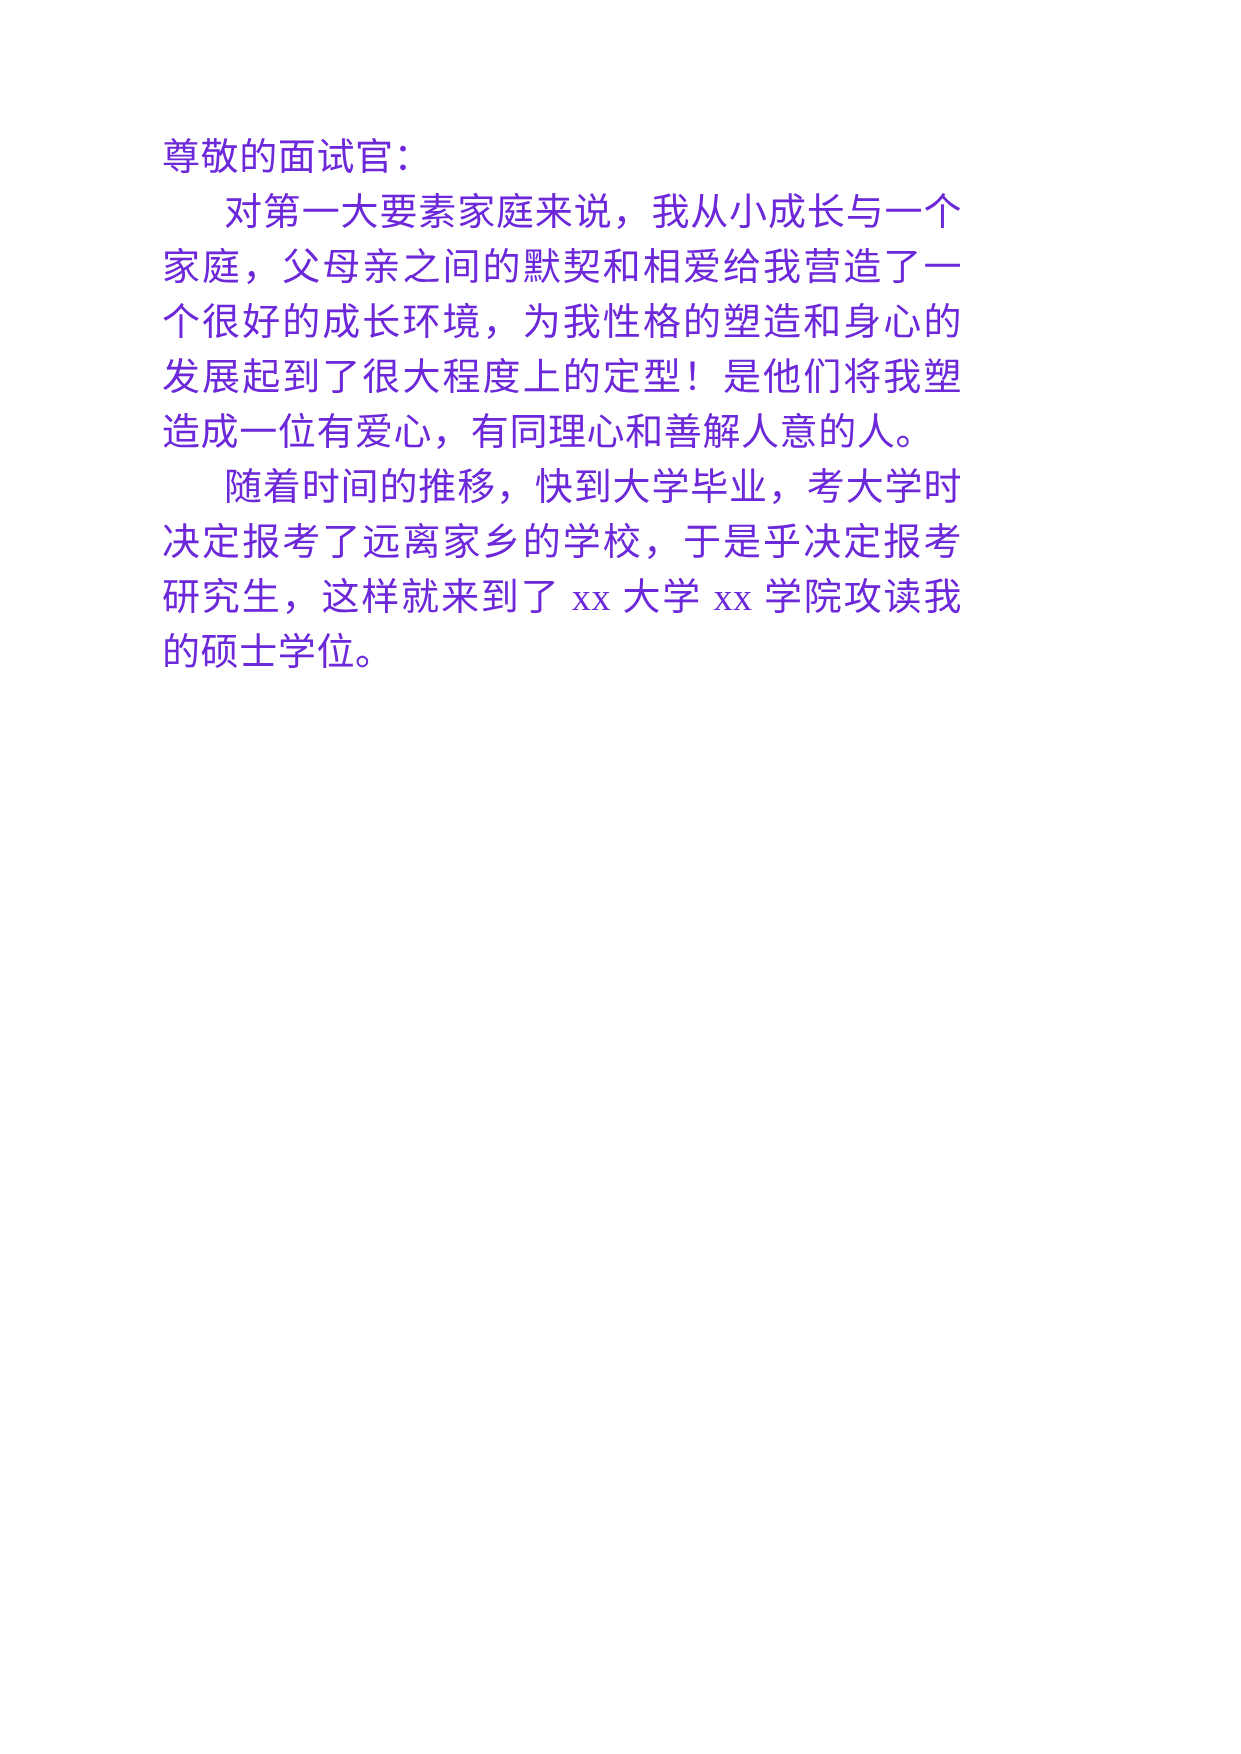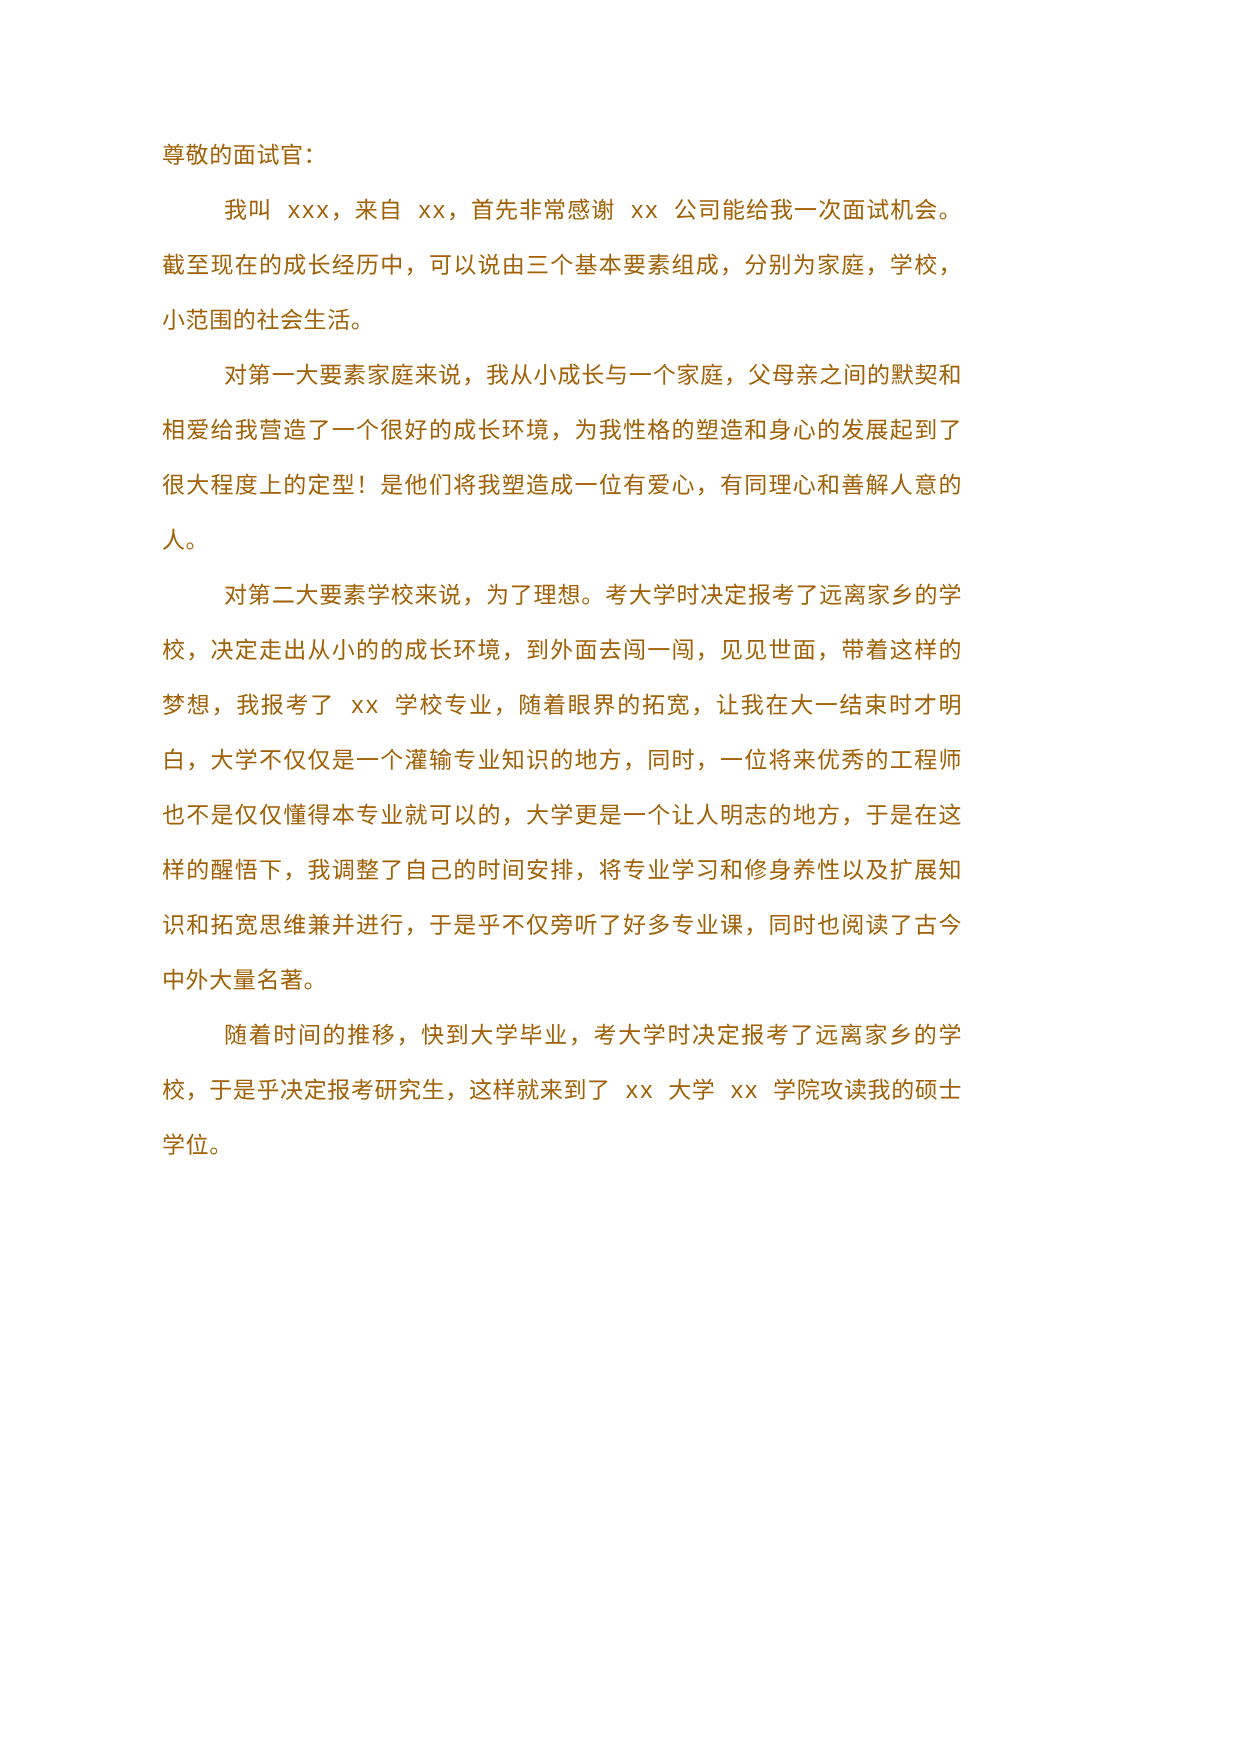--- a/index.html
+++ b/index.html
@@ -17,42 +17,40 @@
     box-sizing: border-box;
     overflow: hidden;
   }
   .doc-body {
     position: absolute;
     left: 162px;
     top: 130px;
     width: 800px;
   }
   .para {
-    font-family: Liberation Mono, monospace;
-    font-size: 23px;
+    font-family: Liberation Serif, serif;
+    font-size: 38px;
     line-height: 55px;
-    color: #a16207;
+    color: #6d28d9;
     text-align: justify;
     text-justify: inter-ideograph;
     letter-spacing: 0.6px;
     margin: 0 0 0 0;
     white-space: pre-wrap;
     word-break: break-all;
   }
   .para.indent {
     text-indent: 62px;
   }
   .para.noindent {
     text-indent: 0;
   }
 </style>
 </head>
 <body>
 
 <div class="page">
   <div class="doc-body">
     <p class="para noindent">尊敬的面试官：</p>
-    <p class="para indent">我叫 xxx，来自 xx，首先非常感谢 xx 公司能给我一次面试机会。截至现在的成长经历中，可以说由三个基本要素组成，分别为家庭，学校，小范围的社会生活。</p>
     <p class="para indent">对第一大要素家庭来说，我从小成长与一个家庭，父母亲之间的默契和相爱给我营造了一个很好的成长环境，为我性格的塑造和身心的发展起到了很大程度上的定型！是他们将我塑造成一位有爱心，有同理心和善解人意的人。</p>
-    <p class="para indent">对第二大要素学校来说，为了理想。考大学时决定报考了远离家乡的学校，决定走出从小的的成长环境，到外面去闯一闯，见见世面，带着这样的梦想，我报考了 xx 学校专业，随着眼界的拓宽，让我在大一结束时才明白，大学不仅仅是一个灌输专业知识的地方，同时，一位将来优秀的工程师也不是仅仅懂得本专业就可以的，大学更是一个让人明志的地方，于是在这样的醒悟下，我调整了自己的时间安排，将专业学习和修身养性以及扩展知识和拓宽思维兼并进行，于是乎不仅旁听了好多专业课，同时也阅读了古今中外大量名著。</p>
     <p class="para indent">随着时间的推移，快到大学毕业，考大学时决定报考了远离家乡的学校，于是乎决定报考研究生，这样就来到了 xx 大学 xx 学院攻读我的硕士学位。</p>
   </div>
 </div>
 
 </body></html>

